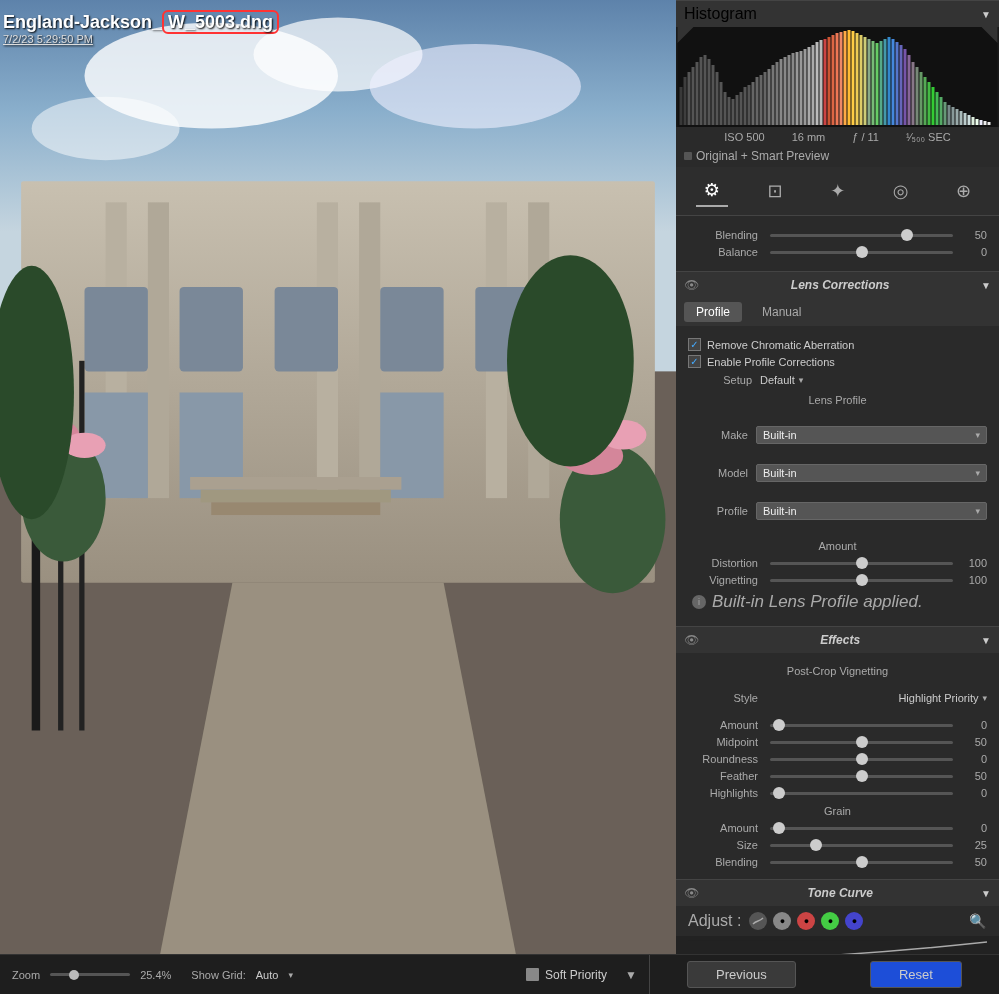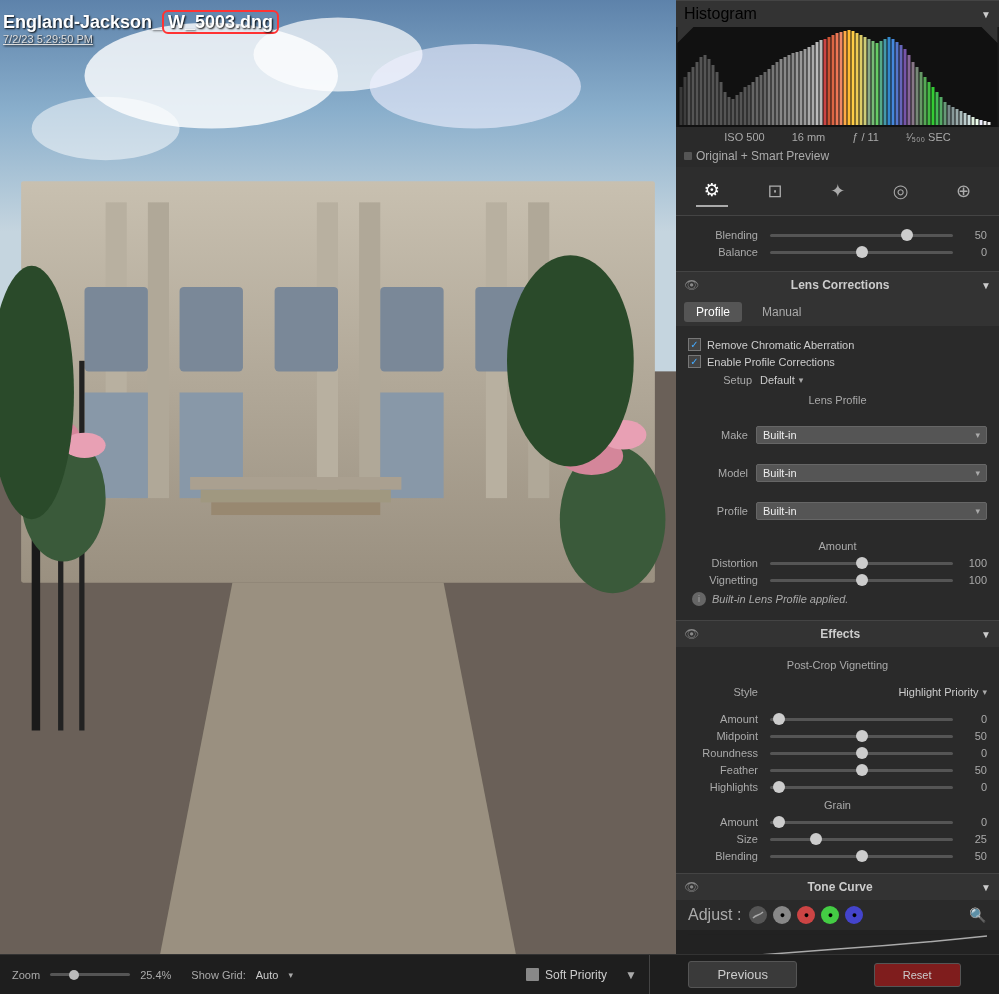--- a/index.html
+++ b/index.html
@@ -50,21 +50,21 @@
     .sliders-area { padding: 8px 12px; background: #2a2a2a; }
     .slider-row { display: flex; align-items: center; margin: 5px 0; }
     .slider-label { color: #aaa; font-size: 11px; width: 70px; text-align: right; margin-right: 8px; flex-shrink: 0; }
     .slider-track { flex: 1; height: 3px; background: #555; border-radius: 2px; position: relative; margin: 0 4px; }
     .slider-thumb { width: 12px; height: 12px; background: #ccc; border-radius: 50%; position: absolute; top: -4.5px; transform: translateX(-50%); }
     .slider-value { color: #aaa; font-size: 11px; width: 30px; text-align: right; flex-shrink: 0; }
 
     
     .panel-section { border-top: 1px solid #444; }
     .panel-section-header { display: flex; align-items: center; justify-content: space-between; padding: 6px 8px; background: #333; cursor: pointer; }
-    .panel-section-title { color: #ccc; font-size: 12px; font-weight: bold; }
+    .panel-section-title { color: #ccc; font-size: 12px; font-weight: bold; font-style: italic; }
 
     
     .lens-section { background: #2a2a2a; }
     .lens-tabs { display: flex; background: #333; padding: 4px 8px; gap: 8px; }
     .lens-tab { color: #aaa; font-size: 12px; padding: 3px 12px; cursor: pointer; border-radius: 3px; }
     .lens-tab.active { background: #555; color: #fff; }
 
     .lens-content { padding: 8px 12px; }
     .checkbox-row { display: flex; align-items: center; margin: 4px 0; }
     .checkbox-box { width: 13px; height: 13px; border: 1px solid #777; background: #444; margin-right: 6px; display: flex; align-items: center; justify-content: center; flex-shrink: 0; }
@@ -80,21 +80,21 @@
 
     .dropdown-row { display: flex; align-items: center; margin: 20px 0; }
     .dropdown-label { color: #aaa; font-size: 11px; width: 60px; text-align: right; margin-right: 8px; flex-shrink: 0; }
     .dropdown-select { flex: 1; background: #555; color: #eee; font-size: 11px; border: 1px solid #666; padding: 2px 6px; border-radius: 2px; appearance: none; display: flex; align-items: center; justify-content: space-between; cursor: pointer; position: relative; }
     .dropdown-arrow { color: #aaa; font-size: 9px; margin-left: 4px; }
 
     .amount-title { color: #aaa; font-size: 11px; text-align: center; margin: 8px 0 4px; }
 
     .info-row { display: flex; align-items: center; margin: 6px 4px; }
     .info-icon { width: 14px; height: 14px; border-radius: 50%; background: #666; color: #aaa; font-size: 9px; display: flex; align-items: center; justify-content: center; margin-right: 6px; flex-shrink: 0; }
-    .info-text { color: #aaa; font-size: 11px; font-style: italic; }
+    .info-text { color: #aaa; font-size: 17px; font-style: italic; }
 
     
     .effects-section { background: #2a2a2a; }
     .effects-subsection { color: #aaa; font-size: 11px; text-align: center; margin: 6px 0 4px; }
 
     .style-row { display: flex; align-items: center; margin: 15px 0; }
 
     
     .tone-section { background: #2a2a2a; }
     .tone-adjust-row { display: flex; align-items: center; padding: 6px 12px; }
@@ -534,15 +534,15 @@
     <div style="flex:1;"></div>
     <div class="soft-proof">
       <div class="soft-proof-box"></div>
       <span style="color:#ccc;font-size:12px;">Soft Priority</span>
     </div>
     <span style="color:#aaa;font-size:12px;margin-left:8px;">▼</span>
   </div>
 
   <div style="width:350px;display:flex;align-items:center;justify-content:space-around;border-left:1px solid #444;">
     <button style="color:#ccc;font-size:13px;padding:5px 28px;background:#3a3a3a;border-radius:3px;cursor:pointer;border:1px solid #555;">Previous</button>
-    <button style="color:#ccc;font-size:11px;padding:5px 28px;background:#7f1d1d;border-radius:3px;cursor:pointer;border:1px solid #555;">Reset</button>
+    <button style="color:#ccc;font-size:13px;padding:5px 28px;background:#1d4ed8;border-radius:3px;cursor:pointer;border:1px solid #555;">Reset</button>
   </div>
 </div>
 
 </body></html>

